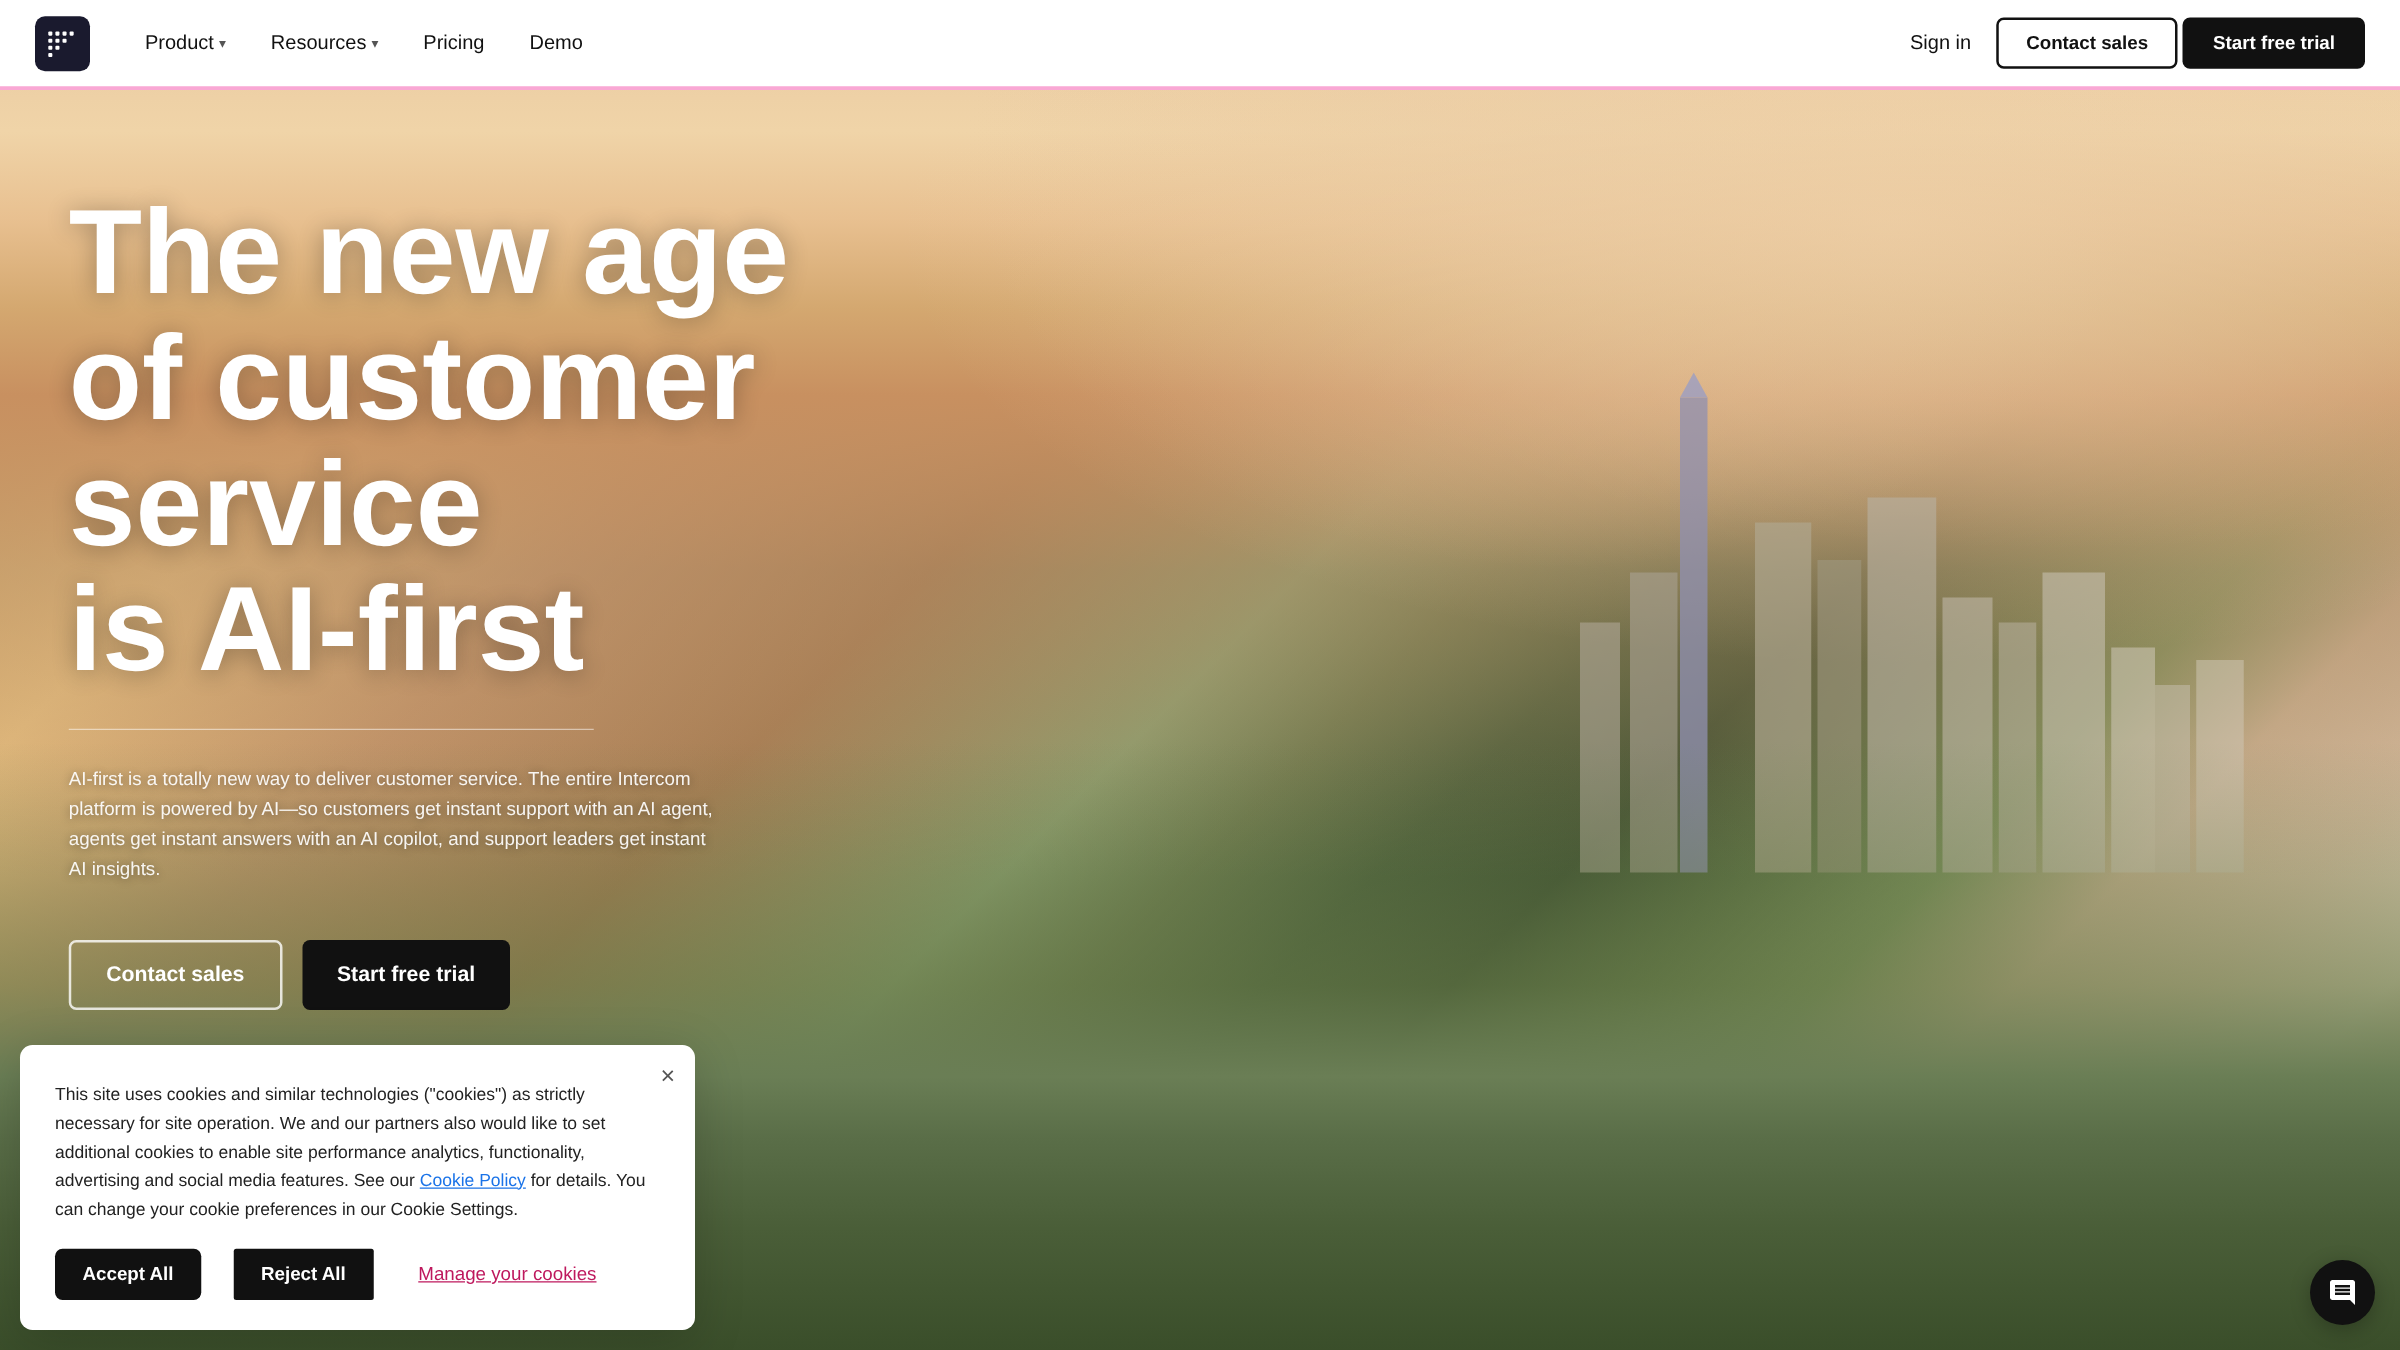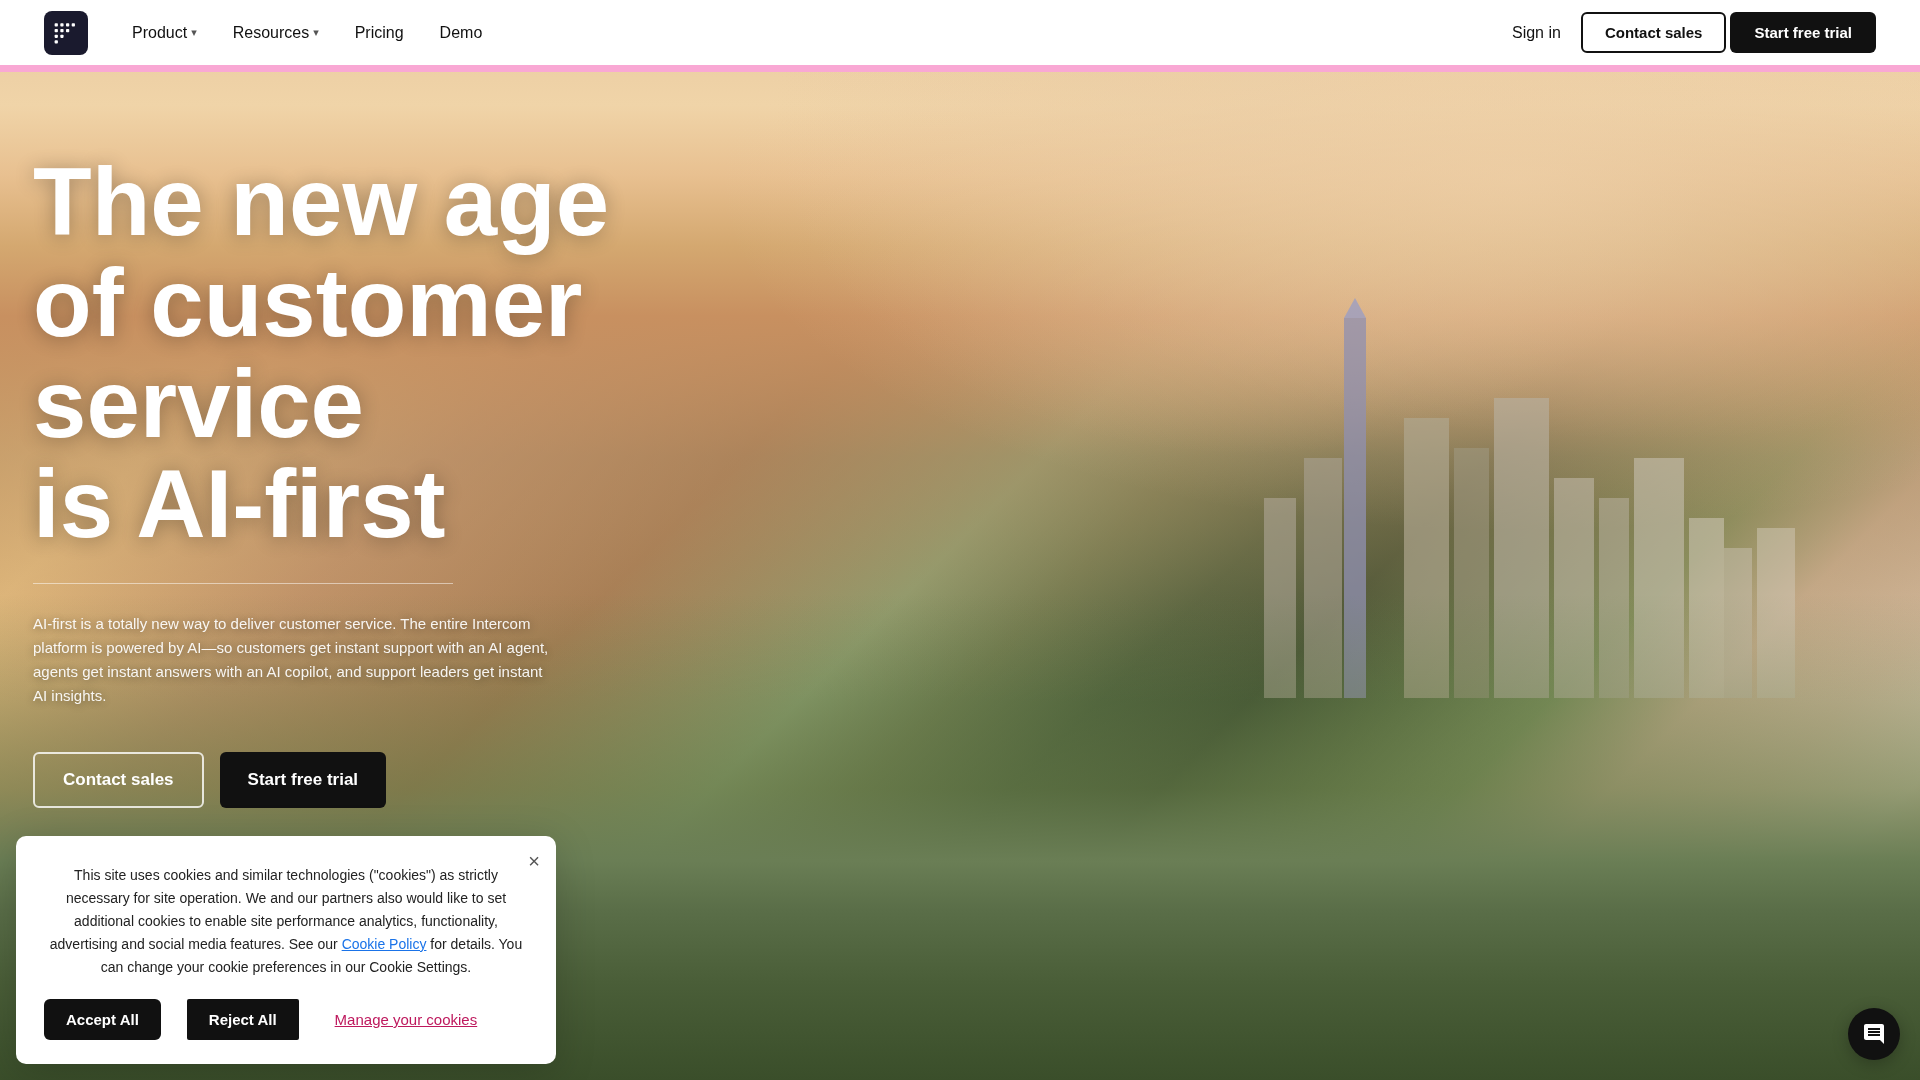--- a/index.html
+++ b/index.html
@@ -2,22 +2,22 @@
 <html><head>
   <meta charset="utf-8">
   <style>
     * { margin: 0; padding: 0; box-sizing: border-box; }
     body { font-family: -apple-system, BlinkMacSystemFont, 'Segoe UI', Helvetica, Arial, sans-serif; width: 1920px; height: 1080px; overflow: hidden; }
 
     
     nav {
       position: fixed; top: 0; left: 0; right: 0; height: 72px;
       background: #fff; display: flex; align-items: center;
-      padding: 0 44px; z-index: 100;
-      border-bottom: 7px solid #f9a8d4;
+      padding: 0 28px; z-index: 100;
+      border-bottom: 3px solid #f9a8d4;
     }
     .nav-logo {
       width: 44px; height: 44px; background: #1a1a2e;
       border-radius: 8px; display: flex; align-items: center; justify-content: center;
       margin-right: 28px; flex-shrink: 0;
     }
     .nav-logo svg { width: 26px; height: 26px; fill: #fff; }
     .nav-links { display: flex; align-items: center; gap: 4px; flex: 1; }
     .nav-link {
       padding: 8px 16px; font-size: 16px; font-weight: 500; color: #111;
@@ -74,21 +74,21 @@
     .hero-clouds {
       position: absolute; top: 0; left: 30%; right: 0; height: 55%;
       background: radial-gradient(ellipse at 70% 30%, rgba(240,210,170,0.7) 0%, transparent 60%),
                   radial-gradient(ellipse at 50% 20%, rgba(230,200,160,0.5) 0%, transparent 50%),
                   radial-gradient(ellipse at 80% 40%, rgba(210,180,140,0.4) 0%, transparent 40%);
     }
 
     
     .hero-content {
       position: absolute; top: 72px; left: 0; right: 0; bottom: 0;
-      display: flex; align-items: flex-start; padding: 80px 33px 0;
+      display: flex; align-items: flex-start; padding: 80px 55px 0;
     }
     .hero-text { max-width: 780px; }
     .hero-title {
       font-size: 96px; font-weight: 800; color: #fff; line-height: 1.05;
       margin-bottom: 28px;
       text-shadow: 0 2px 20px rgba(0,0,0,0.3);
     }
     .hero-divider {
       width: 420px; height: 1px; background: rgba(255,255,255,0.5); margin-bottom: 28px;
     }
@@ -112,21 +112,21 @@
     .cookie-banner {
       position: fixed; bottom: 16px; left: 16px; width: 540px;
       background: #fff; border-radius: 10px; padding: 28px 28px 24px;
       box-shadow: 0 8px 40px rgba(0,0,0,0.18); z-index: 200;
     }
     .cookie-close {
       position: absolute; top: 14px; right: 16px;
       background: none; border: none; font-size: 20px; cursor: pointer; color: #555;
     }
     .cookie-text {
-      font-size: 14px; color: #222; line-height: 1.65; margin-bottom: 20px; text-align: center;
+      font-size: 14px; color: #222; line-height: 1.65; margin-bottom: 20px;
     }
     .cookie-link { color: #1a73e8; text-decoration: underline; cursor: pointer; }
     .cookie-buttons { display: flex; gap: 26px; }
     .btn-accept {
       padding: 12px 22px; background: #111; color: #fff; border: none;
       border-radius: 6px; font-size: 15px; font-weight: 600; cursor: pointer;
     }
     .btn-reject {
       padding: 12px 22px; background: #111; color: #fff; border: none;
       border-radius: 2px; font-size: 15px; font-weight: 600; cursor: pointer;

